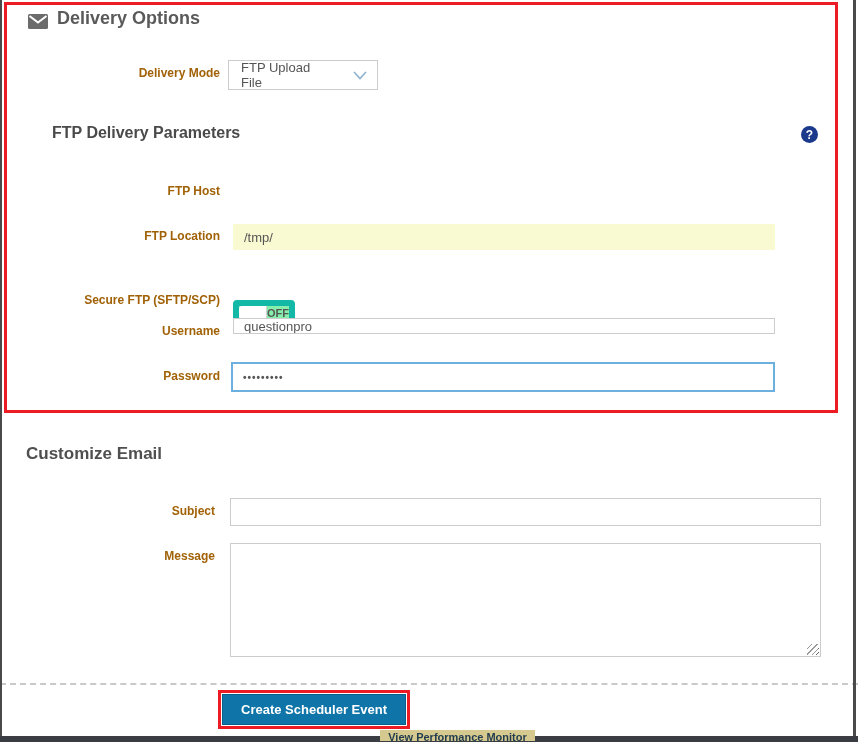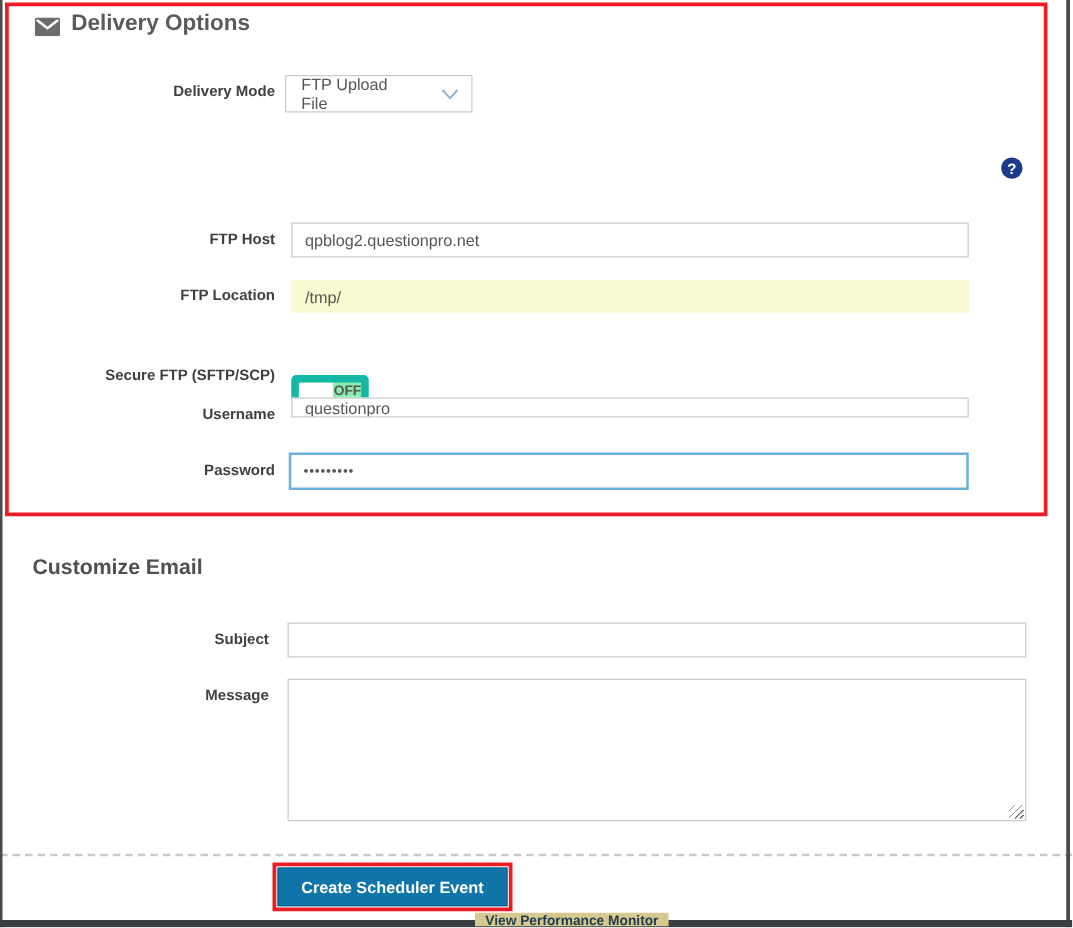--- a/index.html
+++ b/index.html
@@ -29,21 +29,21 @@
     position:absolute; left:28px; top:8px;
     display:flex; align-items:flex-end; gap:9px;
   }
   .section-header .title {
     font-size:18px; font-weight:700; color:#5a5a5a;
   }
 
   .row-label {
     position:absolute;
     width:220px; text-align:right;
-    font-size:12px; font-weight:700; color:#404040;
+    font-size:12px; font-weight:700; color:#a16207;
   }
 
   .select-box {
     position:absolute; left:228px; top:60px;
     width:150px; height:30px;
     border:1px solid #cccccc; background:#ffffff;
     display:flex; align-items:center;
     padding:0 10px 0 12px;
     font-size:13px; color:#555555;
     cursor:pointer;
@@ -174,24 +174,24 @@
   <div class="row-label label-delivery-mode">Delivery Mode</div>
   <div class="select-box">
     <span>FTP Upload File</span>
     <span class="chev">
       <svg width="14" height="9" viewBox="0 0 14 9">
         <path d="M1 1 L7 7.5 L13 1" stroke="#8fb2d1" stroke-width="1.6" fill="none"></path>
       </svg>
     </span>
   </div>
 
+  <div class="sub-heading">FTP Delivery Parameters</div>
   <div class="help-icon">?</div>
 
   <div class="row-label label-ftp-host">FTP Host</div>
-  <input class="text-input input-host" type="text" value="qpblog2.questionpro.net" style="">
 
   <div class="row-label label-ftp-location">FTP Location</div>
   <input class="text-input input-location" type="text" value="/tmp/" style="">
 
   <div class="row-label label-secure-ftp">Secure FTP (SFTP/SCP)</div>
   <div class="toggle">
     <span class="knob"></span>
     <span class="state">OFF</span>
   </div>
 

